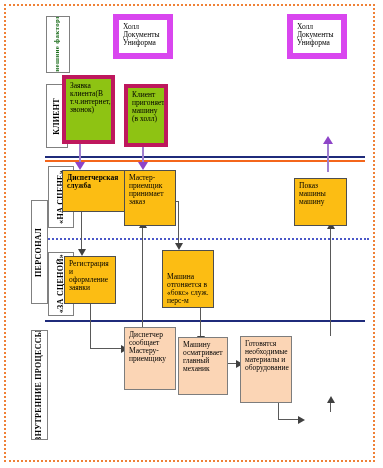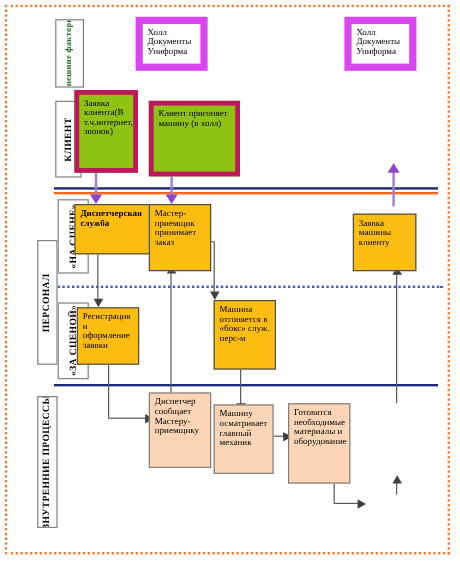--- a/index.html
+++ b/index.html
@@ -171,42 +171,42 @@
   </div>
 
   <div class="box b-white" style="left:287px;top:14px;width:60px;height:45px;font-size:7.5px;">
     <span>Холл Документы Униформа</span>
   </div>
 
   <div class="box b-green" style="left:62px;top:75px;width:53px;height:69px;font-size:7.5px;">
     <span>Заявка клиента(В т.ч.интернет, звонок)</span>
   </div>
 
-  <div class="box b-green" style="left:124px;top:84px;width:76px;height:63px;font-size:7.5px;">
+  <div class="box b-green" style="left:124px;top:84px;width:44px;height:63px;font-size:7.5px;">
     <span>Клиент пригоняет машину (в холл)</span>
   </div>
 
 
   <div class="box b-yellow" style="left:62px;top:170px;width:67px;height:42px;font-size:7.5px;font-weight:bold;">
     <span>Диспетчерская служба</span>
   </div>
 
   <div class="box b-yellow" style="left:124px;top:170px;width:52px;height:56px;font-size:7.5px;">
     <span>Мастер-приемщик принимает заказ</span>
   </div>
 
   <div class="box b-yellow" style="left:294px;top:178px;width:53px;height:48px;font-size:7.5px;">
-    <span>Заявка машины клиенту</span>
+    <span>Показ машины машину</span>
   </div>
 
   <div class="box b-yellow" style="left:64px;top:256px;width:52px;height:48px;font-size:7.5px;">
     <span>Регистрация и оформление заявки</span>
   </div>
 
-  <div class="box b-yellow" style="left:178px;top:250px;width:52px;height:58px;font-size:7.5px;">
+  <div class="box b-yellow" style="left:162px;top:250px;width:52px;height:58px;font-size:7.5px;align-items:flex-end;">
     <span>Машина отгоняется в «бокс» служ. перс-м</span>
   </div>
 
   <div class="box b-peach" style="left:124px;top:327px;width:52px;height:63px;font-size:7.5px;">
     <span>Диспетчер сообщает Мастеру-приемщику</span>
   </div>
 
   <div class="box b-peach" style="left:178px;top:337px;width:50px;height:58px;font-size:7.5px;">
     <span>Машину осматривает главный механик</span>
   </div>

